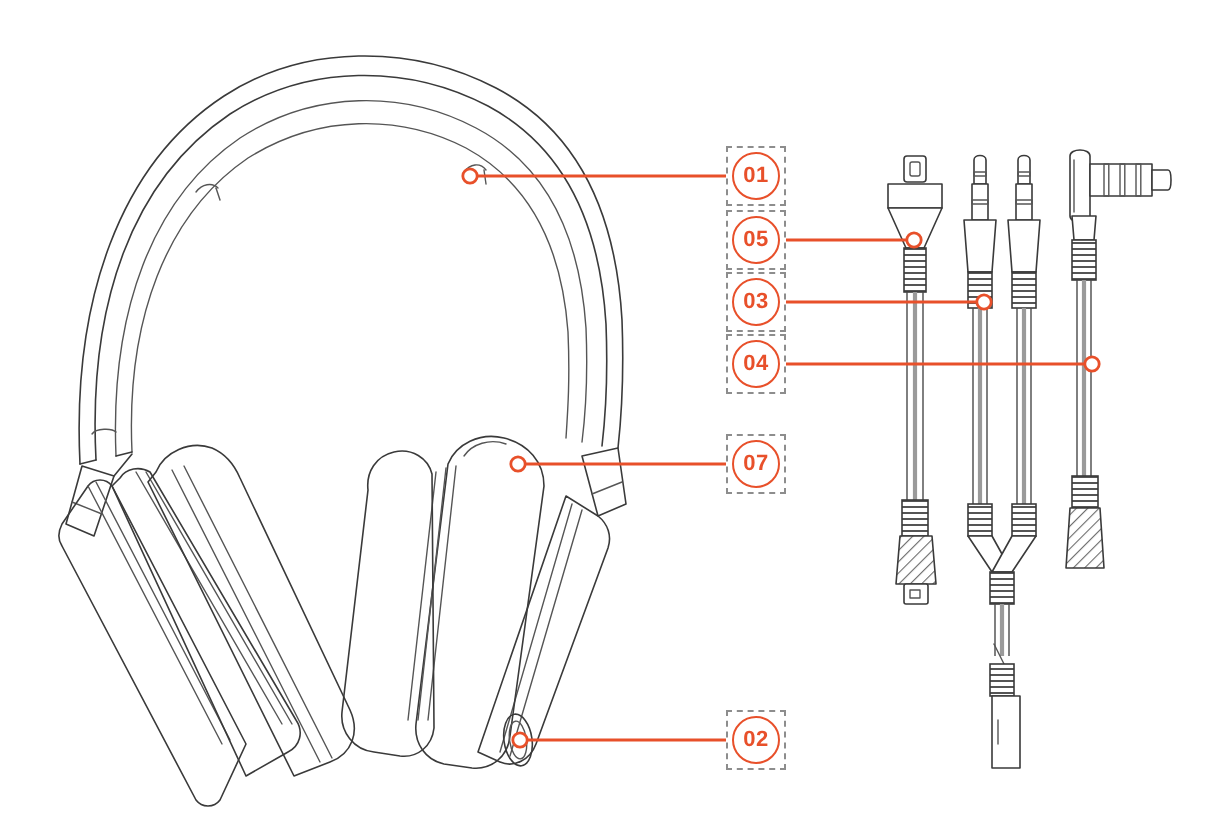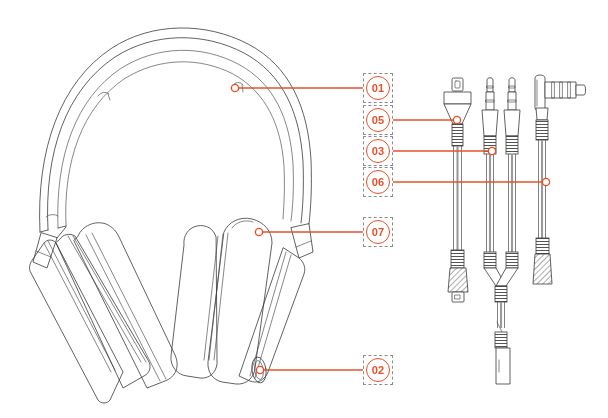--- a/index.html
+++ b/index.html
@@ -191,21 +191,21 @@
   <div class="cal" style="left:363px;top:73px">
     <div class="disc">01</div>
   </div>
   <div class="cal" style="left:363px;top:105px">
     <div class="disc">05</div>
   </div>
   <div class="cal" style="left:363px;top:136px">
     <div class="disc">03</div>
   </div>
   <div class="cal" style="left:363px;top:167px">
-    <div class="disc">06</div>
+    <div class="disc">04</div>
   </div>
   <div class="cal" style="left:363px;top:217px">
     <div class="disc">07</div>
   </div>
   <div class="cal" style="left:363px;top:355px">
     <div class="disc">02</div>
   </div>
 
 </div>
 

